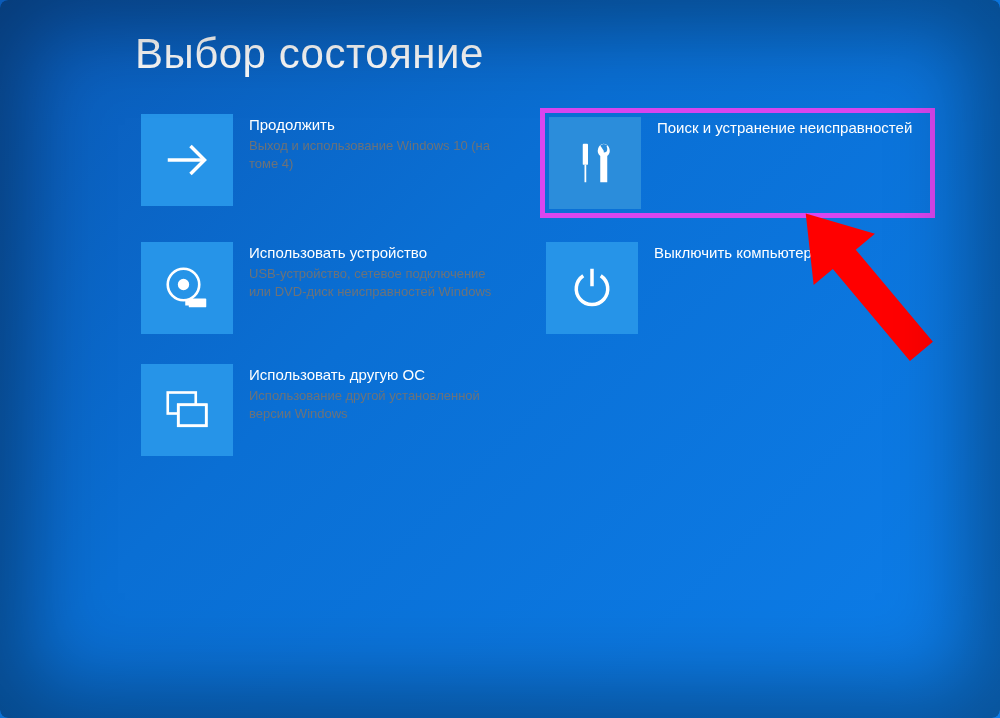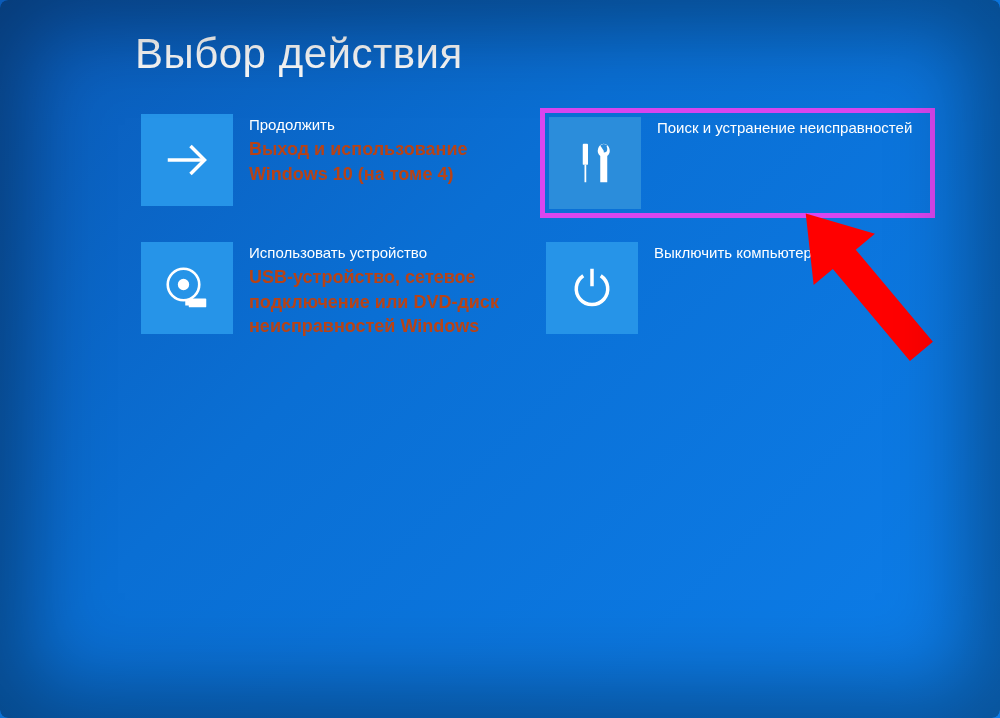--- a/index.html
+++ b/index.html
@@ -59,24 +59,24 @@
       flex: 1;
       padding-top: 2px;
     }
     .tile-title {
       font-size: 15px;
       font-weight: 300;
       line-height: 1.15;
       margin-bottom: 4px;
     }
     .tile-desc {
-      font-size: 18px;
-      font-weight: 700;
+      font-size: 13px;
+      font-weight: 400;
       line-height: 1.35;
-      color: #c2410c;
+      color: #737373;
       opacity: 0.95;
     }
     .col-left {
       grid-column: 1;
     }
     .col-right {
       grid-column: 2;
     }
     .row-1 { grid-row: 1; }
     .row-2 { grid-row: 2; }
@@ -99,21 +99,21 @@
       inset: 0;
       box-shadow: inset 0 0 80px 30px rgba(0,0,0,0.35);
       pointer-events: none;
       border-radius: 8px;
     }
   </style>
 </head>
 <body>
 
 <div class="screen">
-  <h1 class="page-title">Выбор действия</h1>
+  <h1 class="page-title">Выбор состояние</h1>
 
   <div class="tiles-grid">
 
     <div class="tile col-left row-1">
       <div class="tile-icon">
         <svg class="icon" viewBox="0 0 64 64" fill="none" stroke="#ffffff" stroke-width="4">
           <line x1="10" y1="32" x2="50" y2="32"></line>
           <polyline points="36,16 52,32 36,48"></polyline>
         </svg>
       </div>
@@ -160,20 +160,33 @@
           <path d="M22 18 a18 18 0 1 0 20 0"></path>
           <line x1="32" y1="10" x2="32" y2="30"></line>
         </svg>
       </div>
       <div class="tile-text">
         <div class="tile-title">Выключить компьютер</div>
         <div class="tile-desc"></div>
       </div>
     </div>
 
+    <div class="tile col-left row-3">
+      <div class="tile-icon">
+        <svg class="icon" viewBox="0 0 64 64" fill="none" stroke="#ffffff" stroke-width="3">
+          <rect x="10" y="12" width="32" height="24"></rect>
+          <rect x="22" y="26" width="32" height="24" fill="#2694e8"></rect>
+          <rect x="22" y="26" width="32" height="24"></rect>
+        </svg>
+      </div>
+      <div class="tile-text">
+        <div class="tile-title">Использовать другую ОС</div>
+        <div class="tile-desc">Использование другой установленной версии Windows</div>
+      </div>
+    </div>
 
   </div>
 </div>
 
 <svg class="annotation-arrow" width="220" height="220" viewBox="0 0 220 220">
   <g transform="rotate(-40 110 110)">
     <polygon points="110,10 150,70 125,70 125,190 95,190 95,70 70,70" fill="#ff0000"></polygon>
   </g>
 </svg>
 

